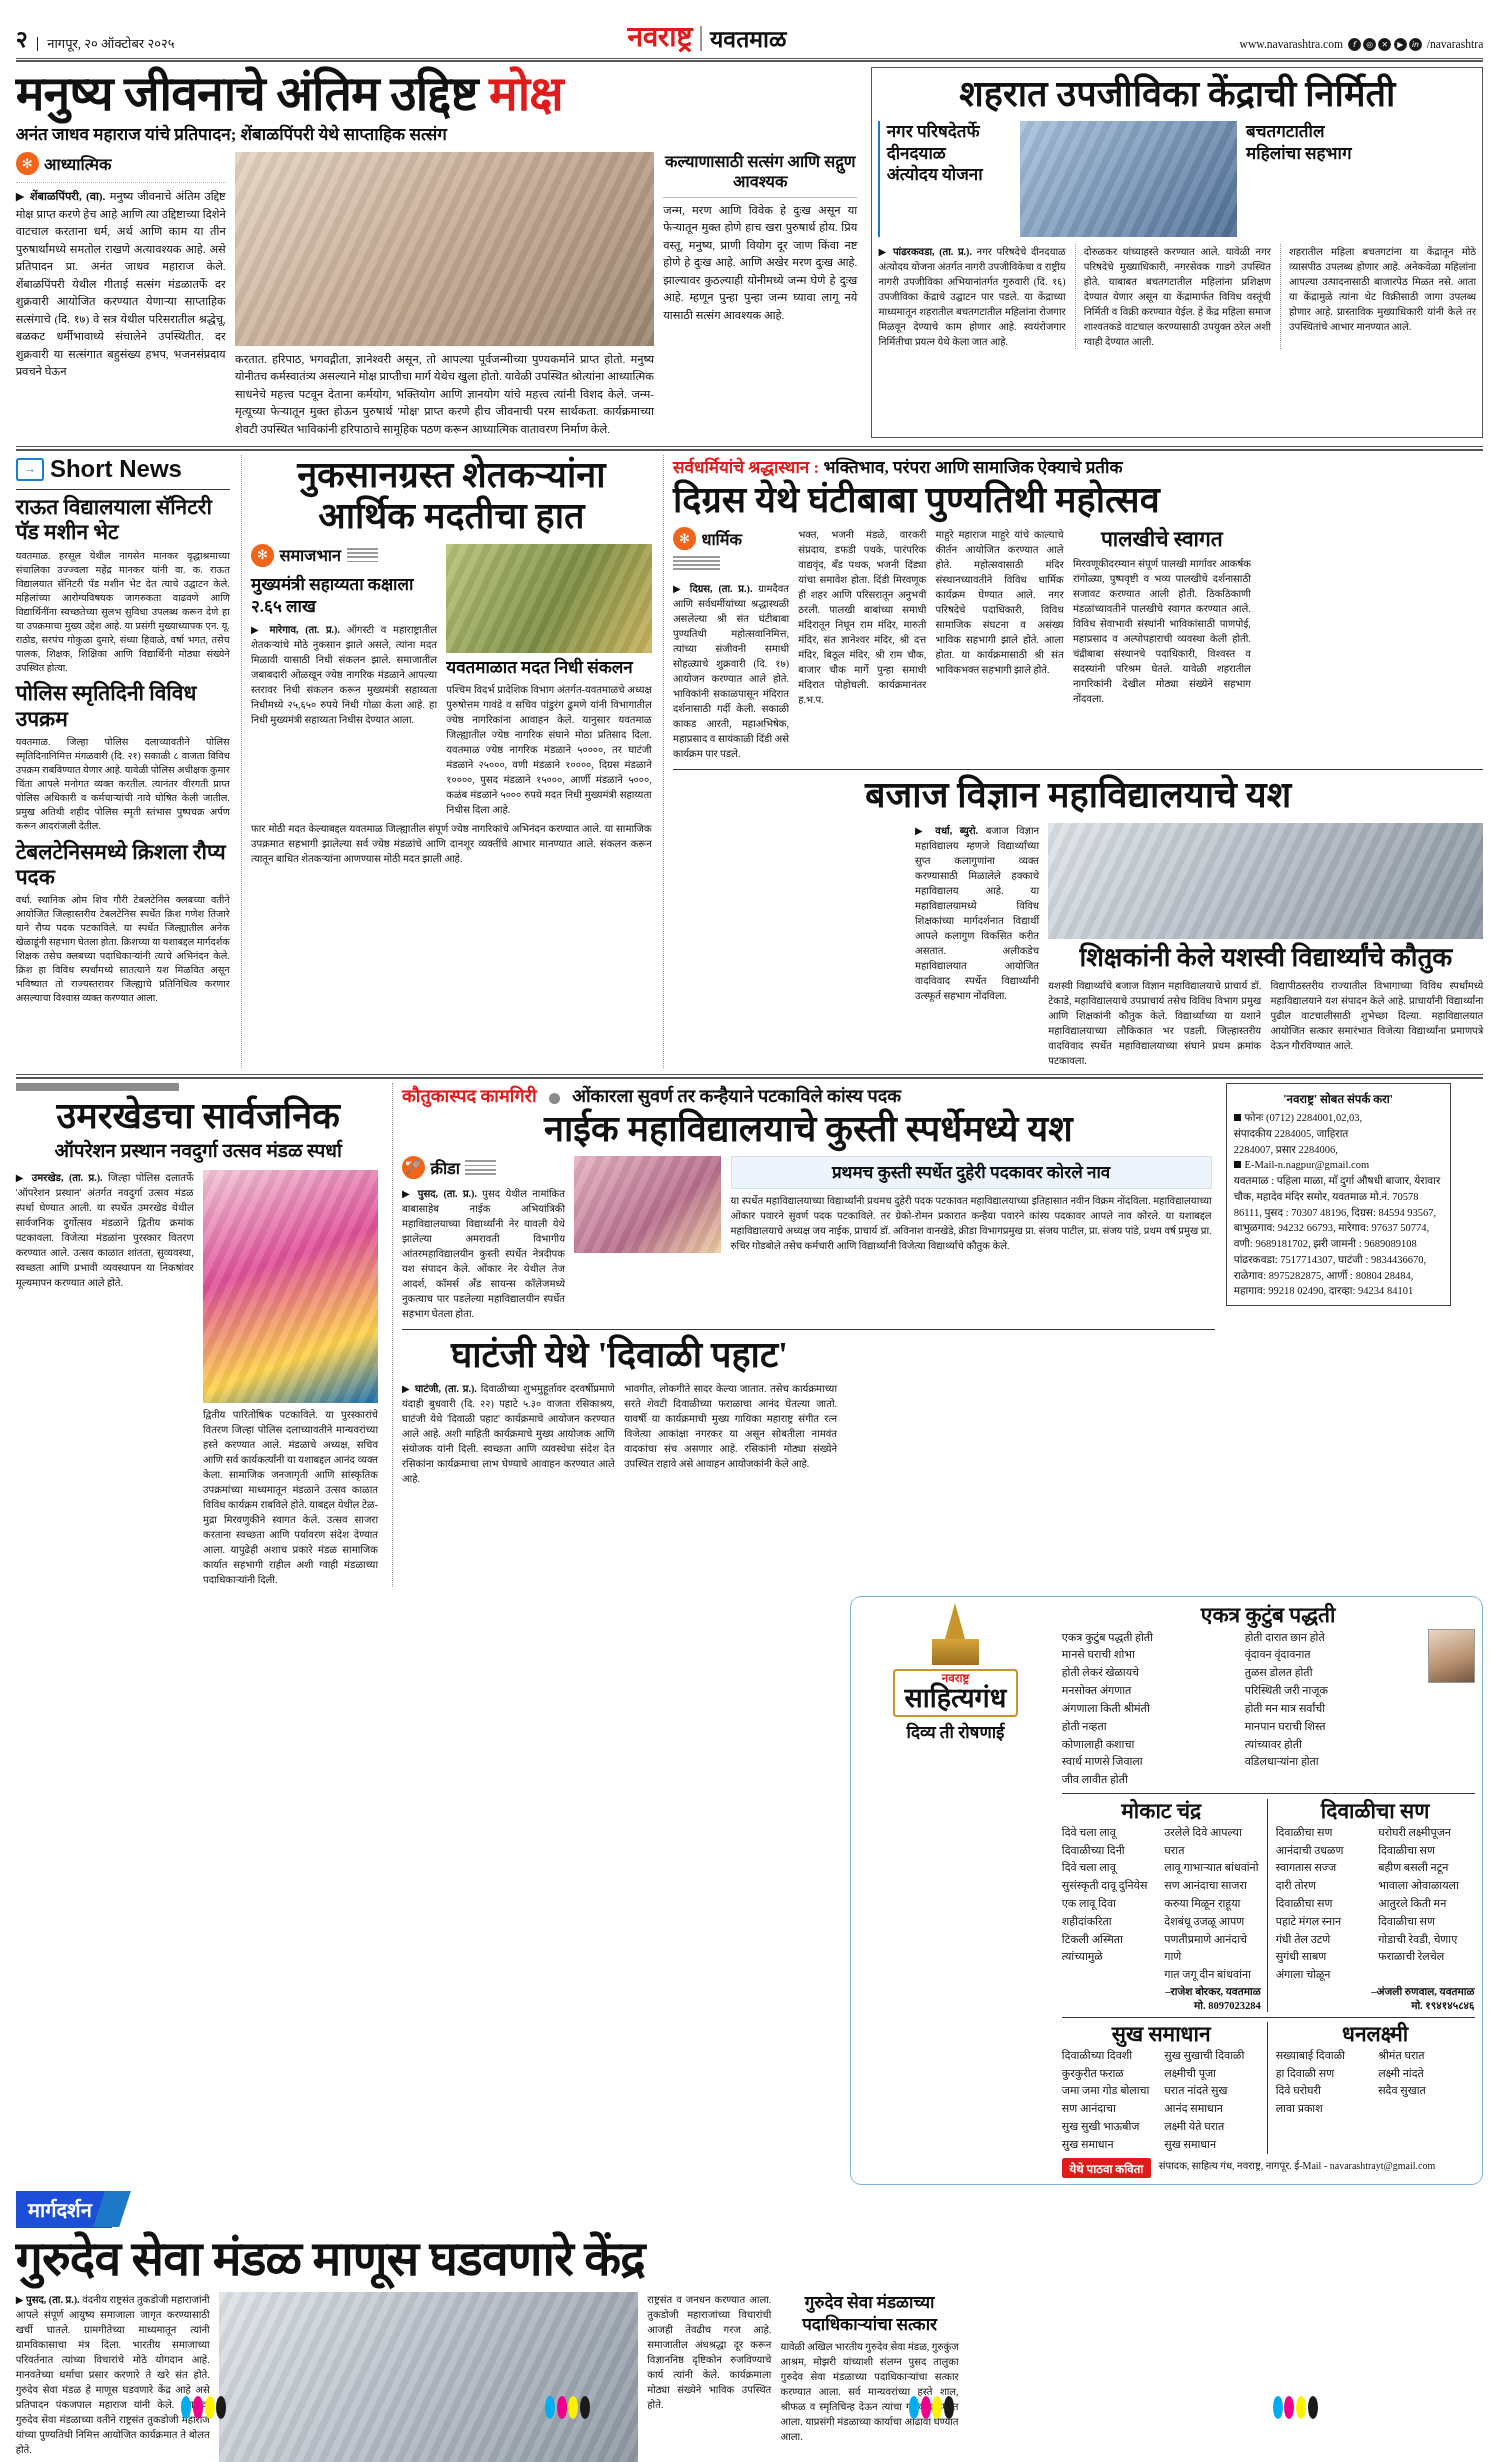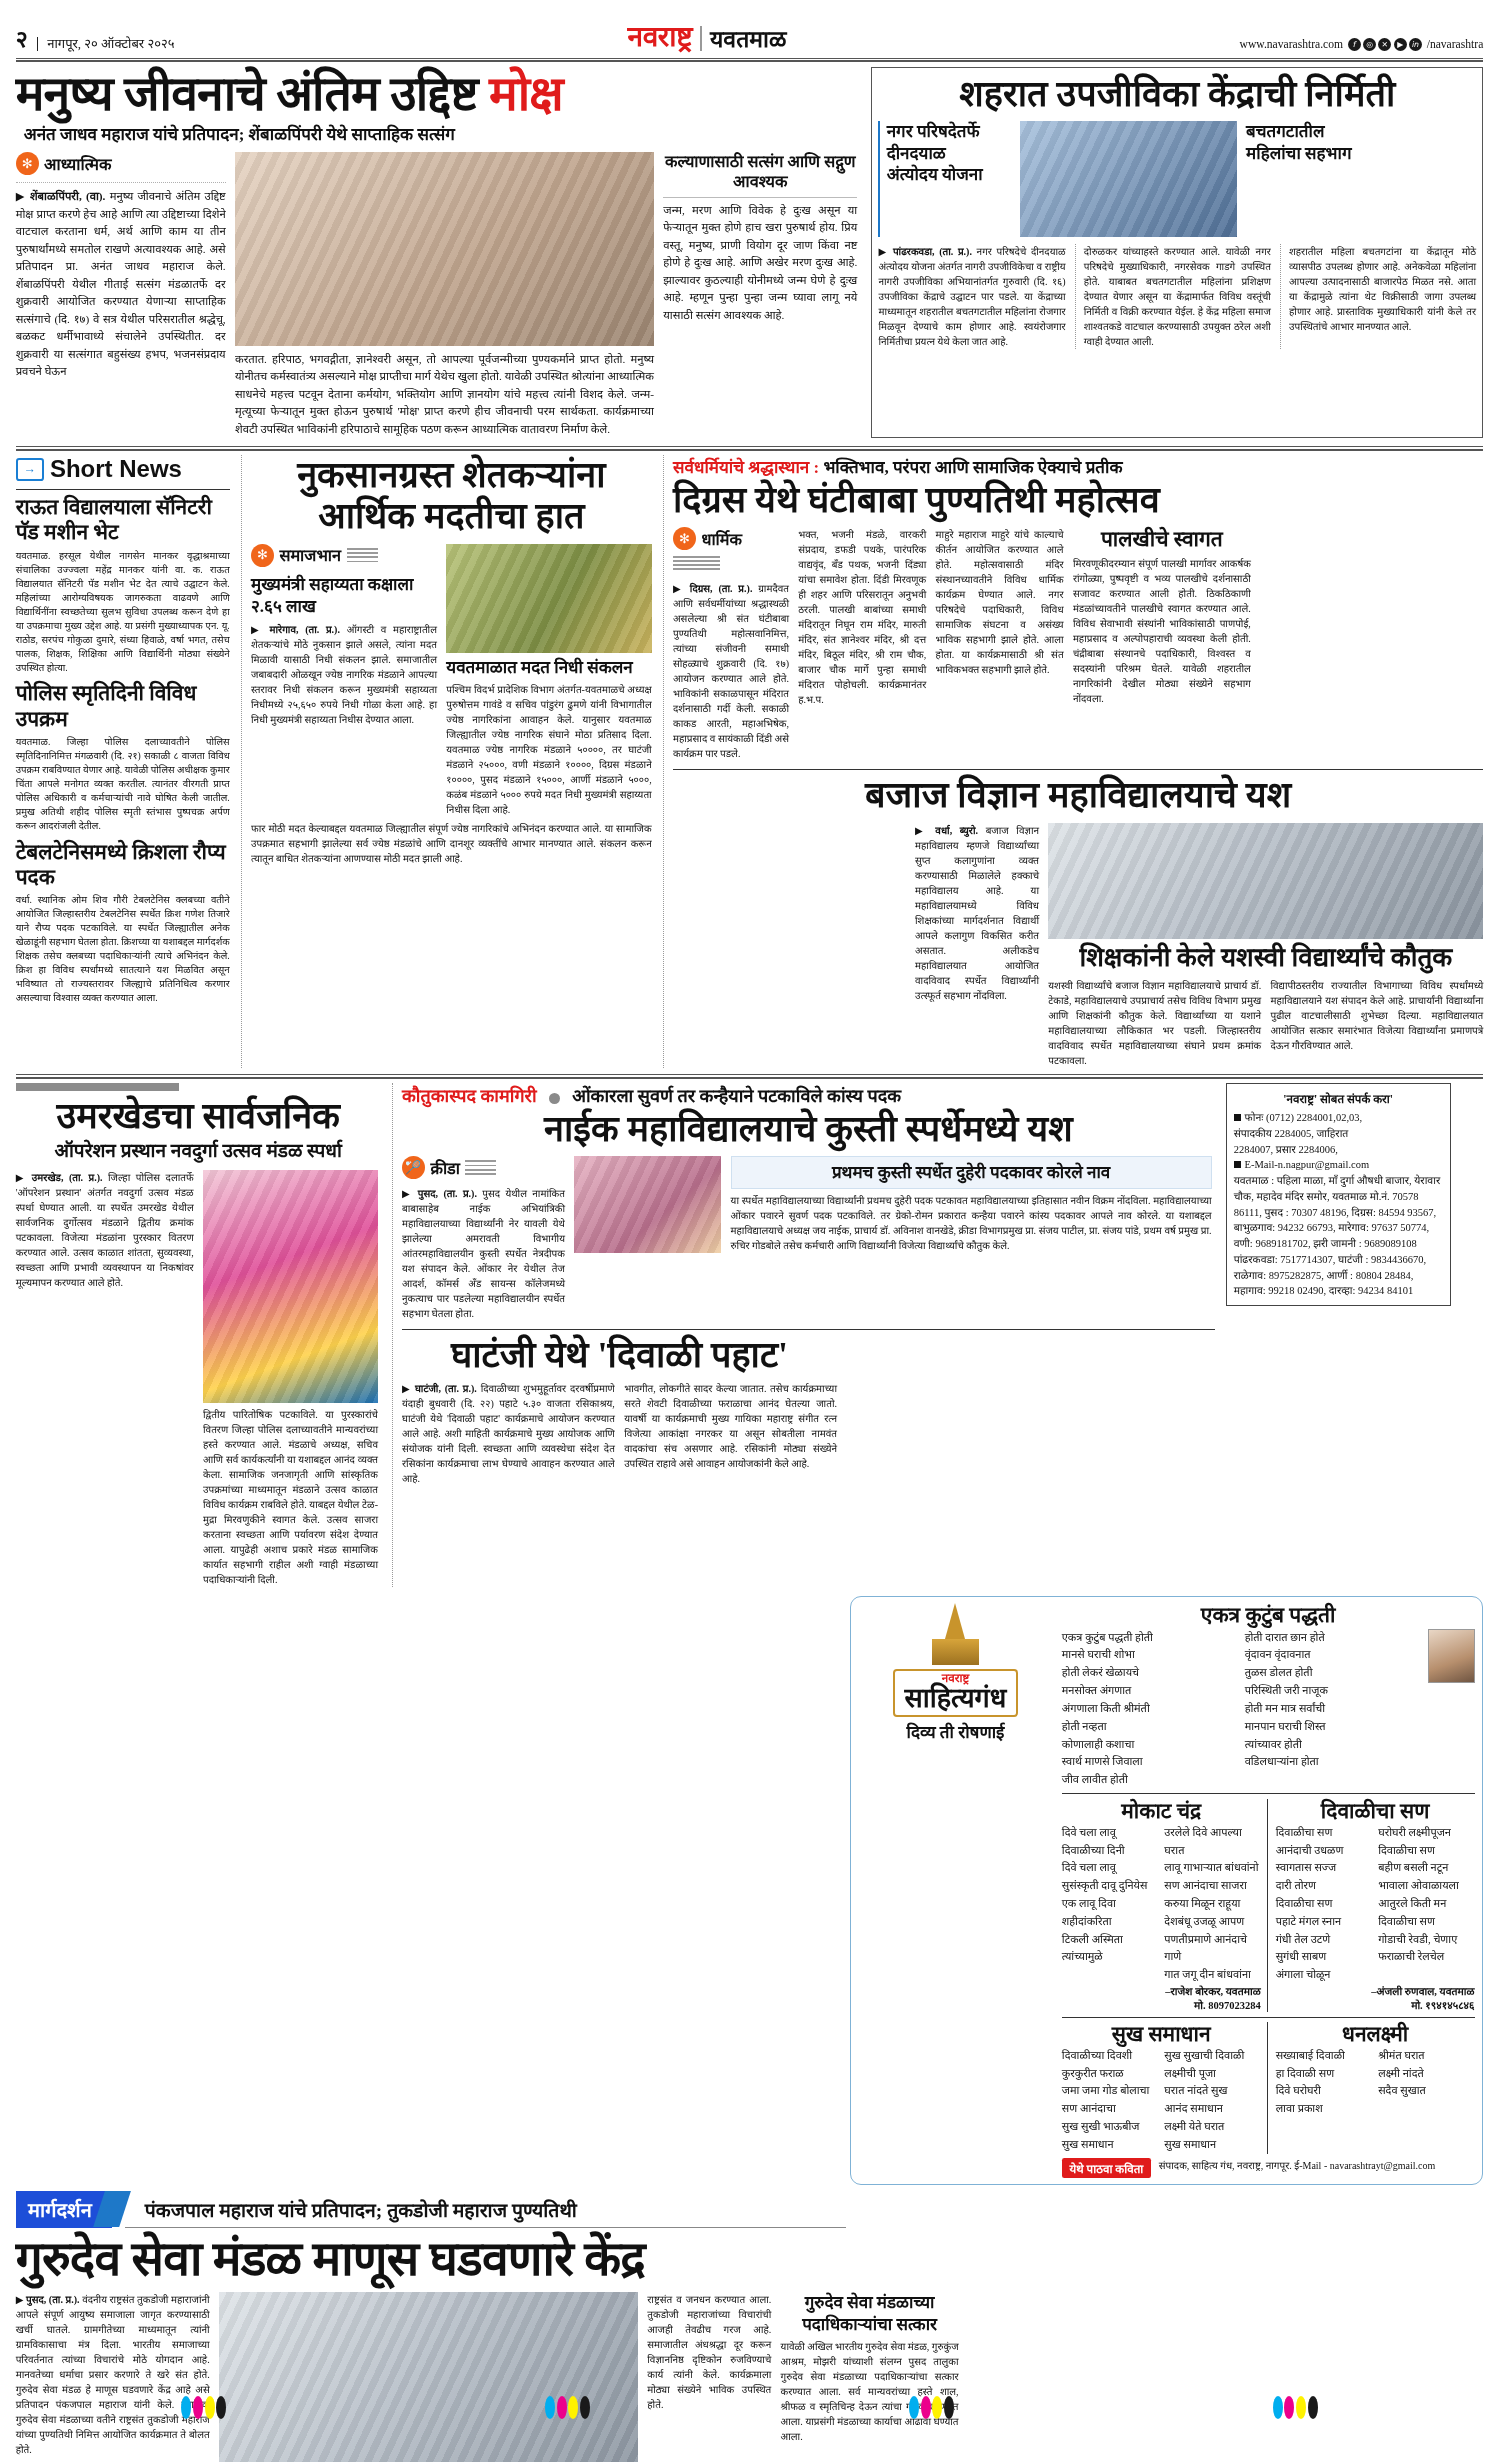--- a/index.html
+++ b/index.html
@@ -125,21 +125,21 @@
   </div>
   <div class="rule-d"></div>
 
   <div style="display:flex; gap:11px; padding:0 4.7px;">
 
     <div style="width:846px;">
       <div class="hl-xl">
         <span>मनुष्य जीवनाचे अंतिम उद्दिष्ट</span>
         <span class="red">मोक्ष</span>
       </div>
-      <div class="sub" style="margin-top:3.1px;margin-left:8px;">अनंत जाधव महाराज यांचे प्रतिपादन; शेंबाळपिंपरी येथे साप्ताहिक सत्संग</div>
+      <div class="sub" style="margin-top:3.1px;">अनंत जाधव महाराज यांचे प्रतिपादन; शेंबाळपिंपरी येथे साप्ताहिक सत्संग</div>
 
       <div class="cols" style="margin-top:6.2px;">
         <div class="col" style="max-width:210px;">
           <div class="cat">
             <span class="cat-orb">✻</span>
             <span class="cat-name">आध्यात्मिक</span>
           </div>
           <div class="dotlead"></div>
           <div class="body-txt">
             <span class="lead">▶ शेंबाळपिंपरी, (वा).</span>
@@ -510,21 +510,20 @@
           </div>
         </div>
       </div>
     </div>
   </div>
 
   <div style="padding:6.2px 4.7px 0 4.7px;">
     <div class="tagstrip" style="max-width:830px;">
       <div class="tag-blue">मार्गदर्शन</div>
       <div class="tag-skew"></div>
-      <div class="tag-rest">पंकजपाल महाराज यांचे प्रतिपादन; तुकडोजी महाराज पुण्यतिथी</div>
     </div>
     <div class="hl-xl" style="margin-top:4.7px; max-width:838px;">गुरुदेव सेवा मंडळ माणूस घडवणारे केंद्र</div>
 
     <div class="cols" style="margin-top:6.2px;">
       <div class="col body-sm" style="max-width:194px;">
         <span class="lead">▶ पुसद, (ता. प्र.).</span>
         <span>वंदनीय राष्ट्रसंत तुकडोजी महाराजांनी आपले संपूर्ण आयुष्य समाजाला जागृत करण्यासाठी खर्ची घातले. ग्रामगीतेच्या माध्यमातून त्यांनी ग्रामविकासाचा मंत्र दिला. भारतीय समाजाच्या परिवर्तनात त्यांच्या विचारांचे मोठे योगदान आहे. मानवतेच्या धर्माचा प्रसार करणारे ते खरे संत होते. गुरुदेव सेवा मंडळ हे माणूस घडवणारे केंद्र आहे असे प्रतिपादन पंकजपाल महाराज यांनी केले. स्थानिक गुरुदेव सेवा मंडळाच्या वतीने राष्ट्रसंत तुकडोजी महाराज यांच्या पुण्यतिथी निमित्त आयोजित कार्यक्रमात ते बोलत होते.</span>
       </div>
       <div class="col" style="max-width:419px;">
         <div class="photo ppl" style="height:194px;"></div>

